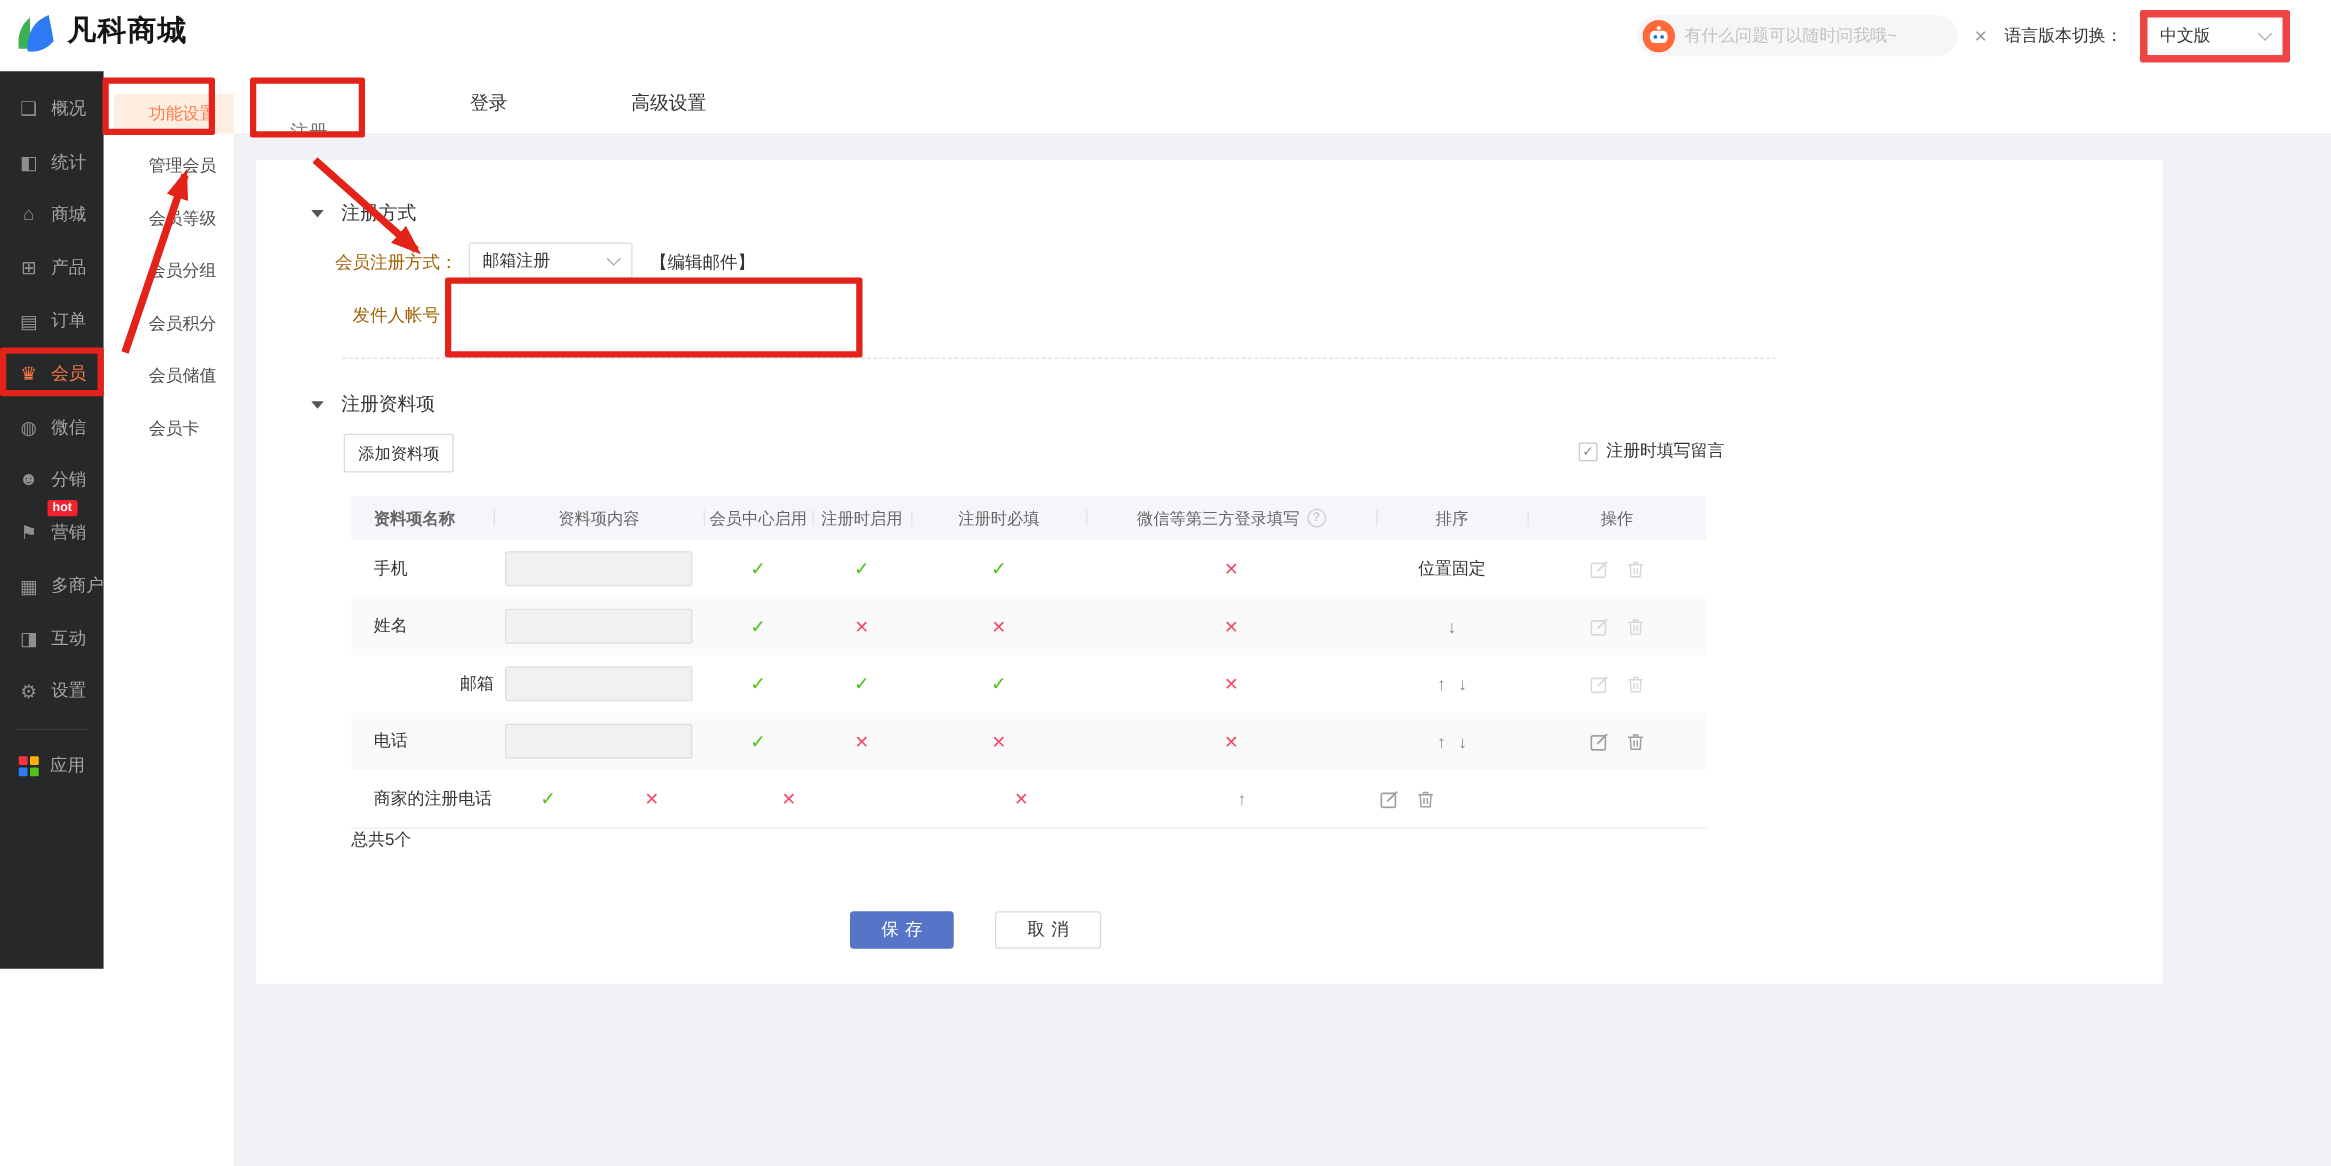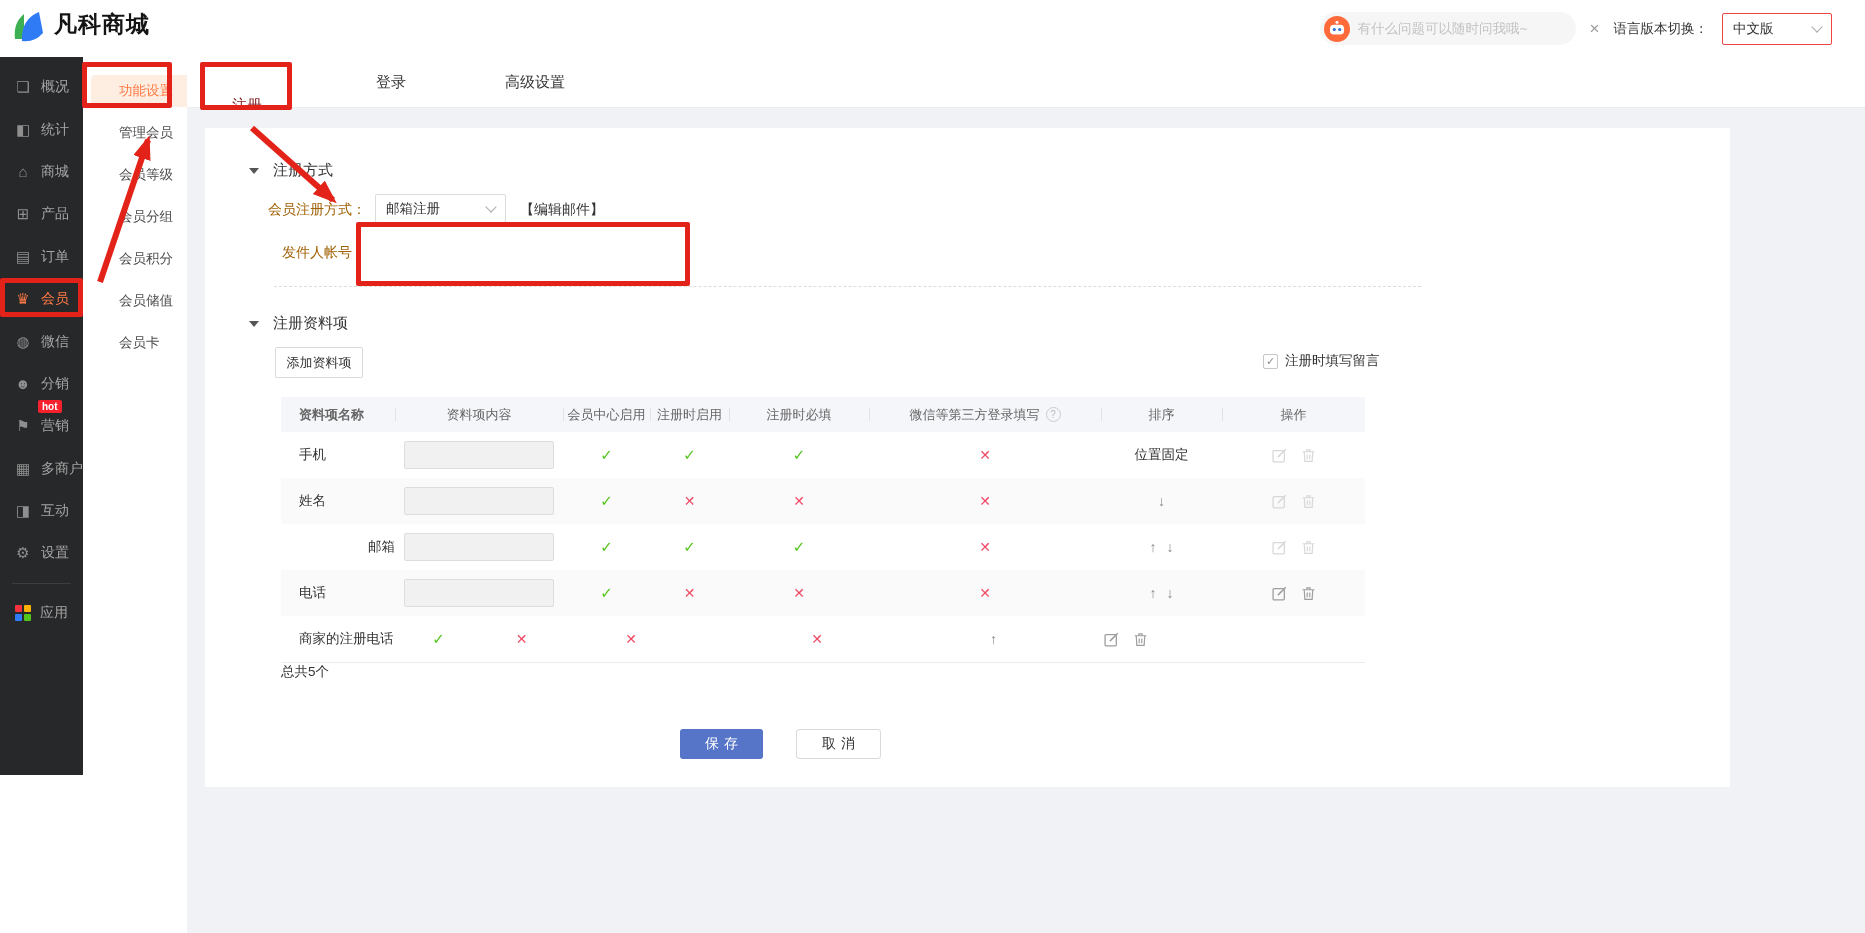--- a/index.html
+++ b/index.html
@@ -8,21 +8,21 @@
 
   
   #top-header{position:absolute;left:0;top:0;width:1865px;height:57px;background:#fff;}
   .logo{position:absolute;left:12px;top:9px;display:flex;gap:8px;}
   .logo-text{font-size:23px;font-weight:bold;color:#141414;letter-spacing:1px;}
   .header-right{position:absolute;right:33px;top:0;height:57px;display:flex;align-items:center;gap:14px;}
   .assist-pill{width:240px;height:33px;background:#f6f6f6;border-radius:17px;display:flex;align-items:center;gap:8px;padding:0 12px 0 4px;cursor:text;}
   .assist-ph{color:#c3c3c3;font-size:13.5px;white-space:nowrap;}
   .assist-close{color:#9a9a9a;font-size:17px;cursor:pointer;line-height:1;}
   .lang-label{font-size:13.5px;color:#333;}
-  .lang-select{width:88px;height:30px;border:1px solid #ef4444;border-radius:2px;display:flex;align-items:center;justify-content:space-between;padding:0 10px;font-size:13.5px;color:#333;background:#fff;cursor:pointer;box-sizing:content-box;}
+  .lang-select{width:88px;height:30px;border:6px solid #ef4444;border-radius:2px;display:flex;align-items:center;justify-content:space-between;padding:0 10px;font-size:13.5px;color:#333;background:#fff;cursor:pointer;box-sizing:content-box;}
   .chev{width:7px;height:7px;border-right:1.3px solid #aaa;border-bottom:1.3px solid #aaa;transform:rotate(45deg);margin-top:-4px;flex:0 0 auto;}
 
   
   #dark-sidebar{position:absolute;left:0;top:57px;width:83px;height:718px;background:#27282a;padding-top:9px;box-sizing:border-box;}
   .nav-item{height:42.4px;display:flex;align-items:center;padding-left:14px;gap:9px;color:#a5a5a5;font-size:14px;cursor:pointer;position:relative;}
   .nav-icon{width:18px;font-size:15px;color:#8f8f8f;text-align:center;flex:0 0 auto;}
   .nav-item.active,.nav-item.active .nav-icon{color:#ff7a45;}
   .hot-badge{position:absolute;top:-5px;left:38px;background:#f5222d;color:#fff;font-size:10px;line-height:13px;padding:0 4px;border-radius:2px;font-weight:bold;}
   .nav-divider{height:1px;background:#3d3e40;margin:8px 12px;}
   .apps-grid{width:16px;height:16px;display:grid;grid-template-columns:7px 7px;gap:2px;margin-left:1px;}
@@ -34,21 +34,21 @@
 
   
   #submenu{position:absolute;left:83px;top:57px;width:104px;height:876px;background:#fff;padding-top:13px;box-sizing:border-box;}
   .submenu-item{height:42px;display:flex;align-items:center;padding-left:8px;font-size:13.5px;color:#4d4d4d;cursor:pointer;}
   .submenu-item .lbl{padding:7px 28px;border-radius:4px;white-space:nowrap;}
   .submenu-item.active .lbl{background:#feeee2;color:#ff7a45;}
 
   
   #tabbar{position:absolute;left:187px;top:57px;right:0;height:51px;background:#fff;border-bottom:1px solid #ececec;display:flex;align-items:center;padding-left:10px;box-sizing:border-box;}
   .tab{width:100px;text-align:center;font-size:15px;color:#333;margin-right:44px;cursor:pointer;}
-  .tab.active{color:#7f1d1d;margin-top:47px;}
+  .tab.active{color:#737373;margin-top:47px;}
 
   
   #content-bg{position:absolute;left:187px;top:108px;right:0;bottom:0;background:#f0f2f5;}
   #card{position:absolute;left:18px;top:20px;width:1525px;height:659px;background:#fff;}
   .sec-head{position:absolute;display:flex;align-items:center;gap:14px;font-size:15px;color:#333;}
   .tri{width:0;height:0;border-left:5px solid transparent;border-right:5px solid transparent;border-top:6px solid #555;}
   .form-label{position:absolute;width:115px;text-align:right;font-size:14px;color:#a16207;white-space:nowrap;}
   .dropdown{position:absolute;left:170px;top:66px;width:131px;height:29px;border:1px solid #dcdcdc;border-radius:2px;display:flex;align-items:center;justify-content:space-between;padding:0 10px;font-size:13.5px;color:#333;box-sizing:border-box;cursor:pointer;background:#fff;}
   .edit-mail{position:absolute;left:315px;top:73px;font-size:14px;color:#333;cursor:pointer;}
   .sender-input{position:absolute;left:165px;top:109px;width:273px;height:31px;border:1px solid #dcdcdc;border-radius:2px;background:#fff;box-sizing:border-box;display:flex;align-items:center;padding:0 34px 0 12px;font-size:13.5px;color:#333;}

